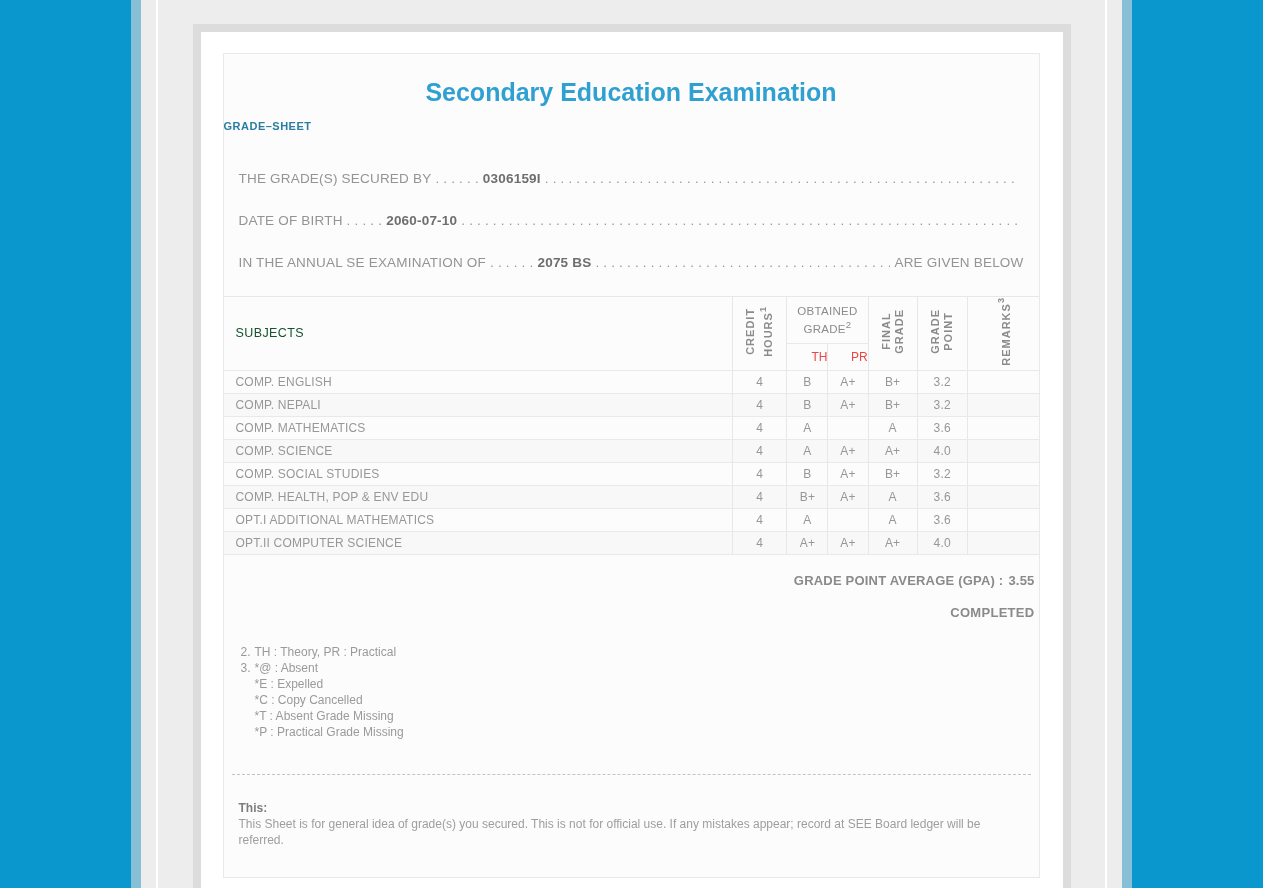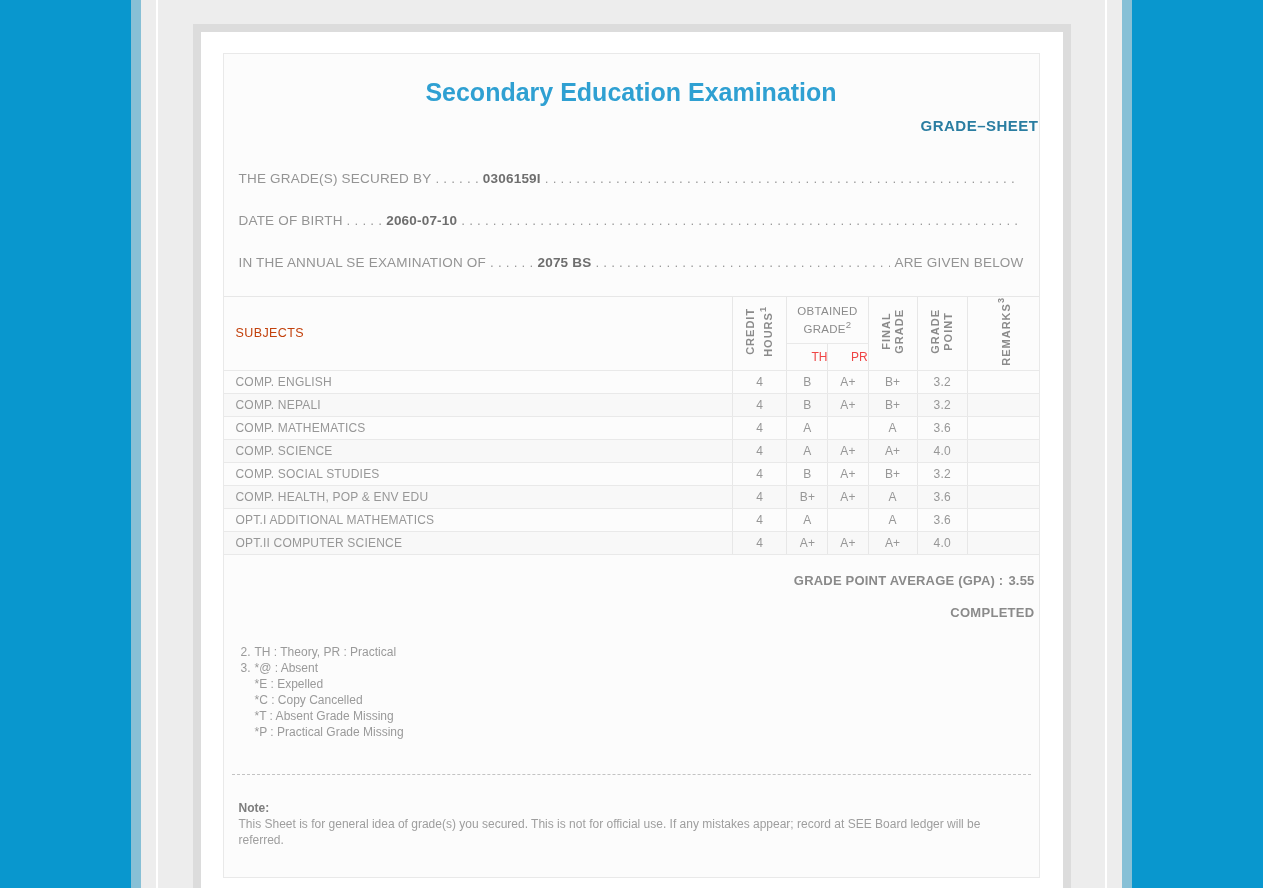--- a/index.html
+++ b/index.html
@@ -38,22 +38,22 @@
   }
   .title-main {
     margin-top: 25px;
     text-align: center;
     font-size: 25px; line-height: 26px;
     font-weight: bold;
     color: #2fa0d2;
   }
   .title-sub {
     margin-top: 13px;
-    text-align: right;
-    font-size: 15px; line-height: 16px;
+    text-align: left;
+    font-size: 11px; line-height: 16px;
     font-weight: bold;
     letter-spacing: 0.5px;
     color: #2a7da1;
   }
   .info-block { margin-top: 36px; }
   .info-line {
     display: flex;
     align-items: flex-end;
     padding: 0 15px;
     margin-bottom: 25px;
@@ -82,21 +82,21 @@
   table.grades th, table.grades td {
     border-bottom: 1px solid #e9e9e9;
     font-weight: normal;
   }
   table.grades .bR { border-right: 1px solid #e7e7e7; }
   thead th { background: #fcfcfc; }
   .th-subjects {
     text-align: left; vertical-align: middle;
     padding-left: 12px;
     font-weight: bold; font-size: 12.5px;
-    color: #c2410c; letter-spacing: 0.4px;
+    color: #14532d; letter-spacing: 0.4px;
   }
   .th-vert { vertical-align: middle; text-align: center; overflow: visible; }
   .vtext {
     display: inline-block;
     writing-mode: vertical-rl;
     transform: rotate(180deg);
     font-weight: bold; font-size: 11px;
     line-height: 13px;
     letter-spacing: 1px;
     color: #8b8b8b;
@@ -314,20 +314,20 @@
           <div><span class="num">3.</span><span>*@ : Absent</span></div>
           <div class="subitem">*E : Expelled</div>
           <div class="subitem">*C : Copy Cancelled</div>
           <div class="subitem">*T : Absent Grade Missing</div>
           <div class="subitem">*P : Practical Grade Missing</div>
         </div>
 
         <div class="dashed-divider"></div>
 
         <div class="note-block">
-          <div class="note-label">Note:</div>
+          <div class="note-label">This:</div>
           <div>This Sheet is for general idea of grade(s) you secured. This is not for official use. If any mistakes appear; record at SEE Board ledger will be referred.</div>
         </div>
 
       </div>
     </div>
   </div>
 </div>
 
 </body></html>

